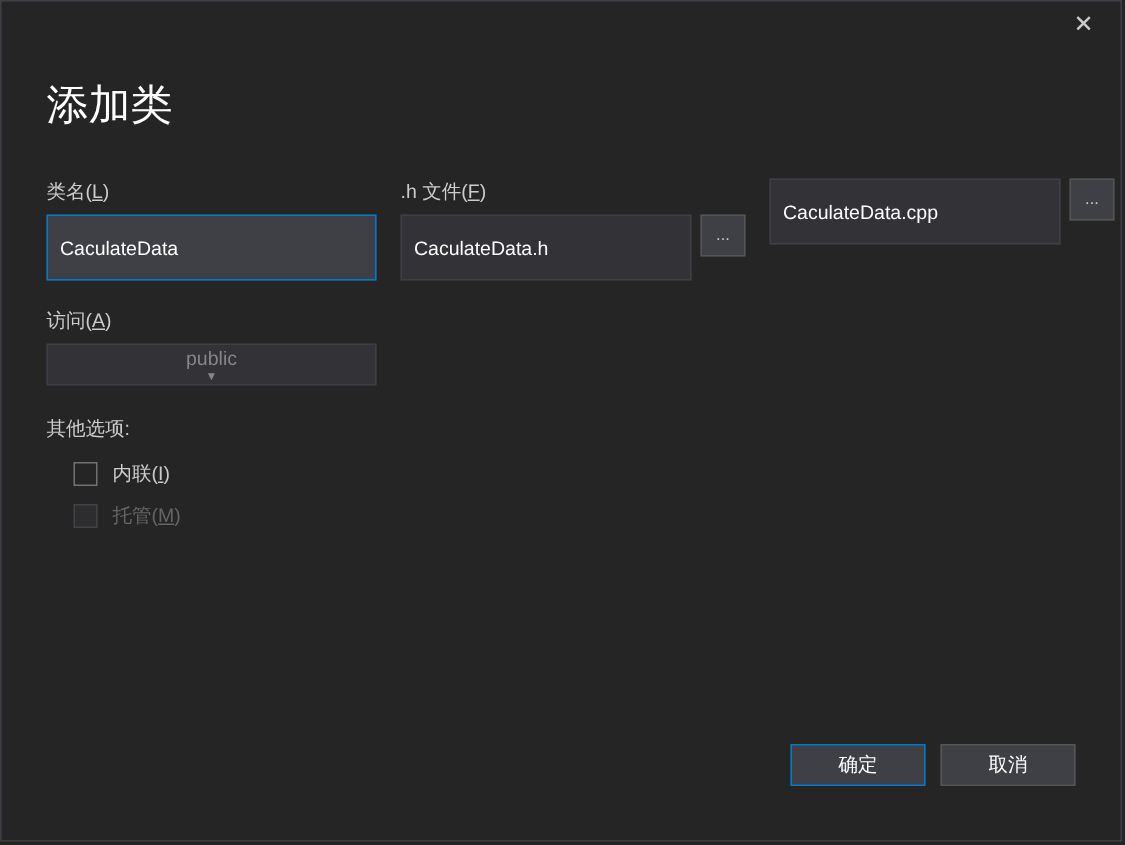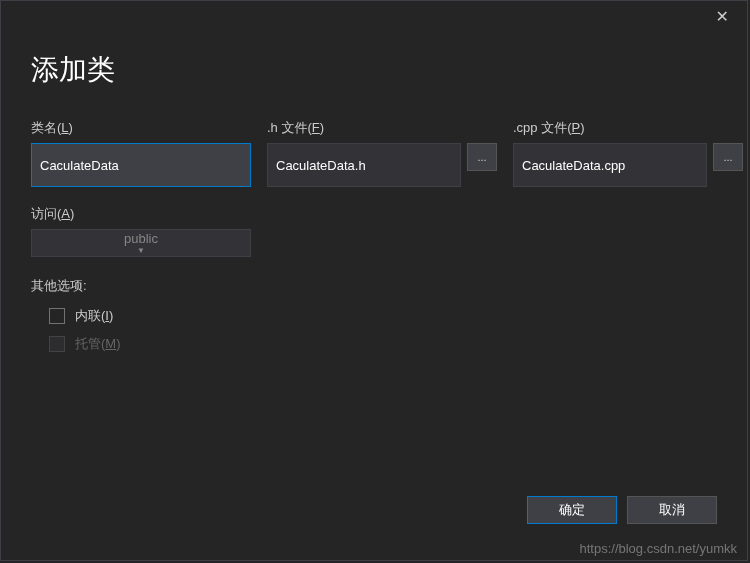--- a/index.html
+++ b/index.html
@@ -192,21 +192,20 @@
 
       <div class="field field-small">
         <div class="label"><span>.h 文件(</span><span class="underline">F</span><span>)</span></div>
         <div class="input-row">
           <input class="text-input" type="text" value="CaculateData.h" style="">
           <button class="browse-btn">...</button>
         </div>
       </div>
 
       <div class="field field-small">
-        <div class="label"><span>.cpp 文件(</span><span class="underline">P</span><span>)</span></div>
         <div class="input-row">
           <input class="text-input" type="text" value="CaculateData.cpp" style="">
           <button class="browse-btn">...</button>
         </div>
       </div>
     </div>
 
     <div class="row">
 
       <div class="field field-small">
@@ -235,14 +234,13 @@
         <div class="checkbox-label disabled"><span>托管(</span><span class="underline">M</span><span>)</span></div>
       </div>
     </div>
   </div>
 
   <div class="button-bar">
     <button class="dlg-button primary">确定</button>
     <button class="dlg-button">取消</button>
   </div>
 
-  <div class="watermark">https://blog.csdn.net/yumkk</div>
 </div>
 
 </body></html>

